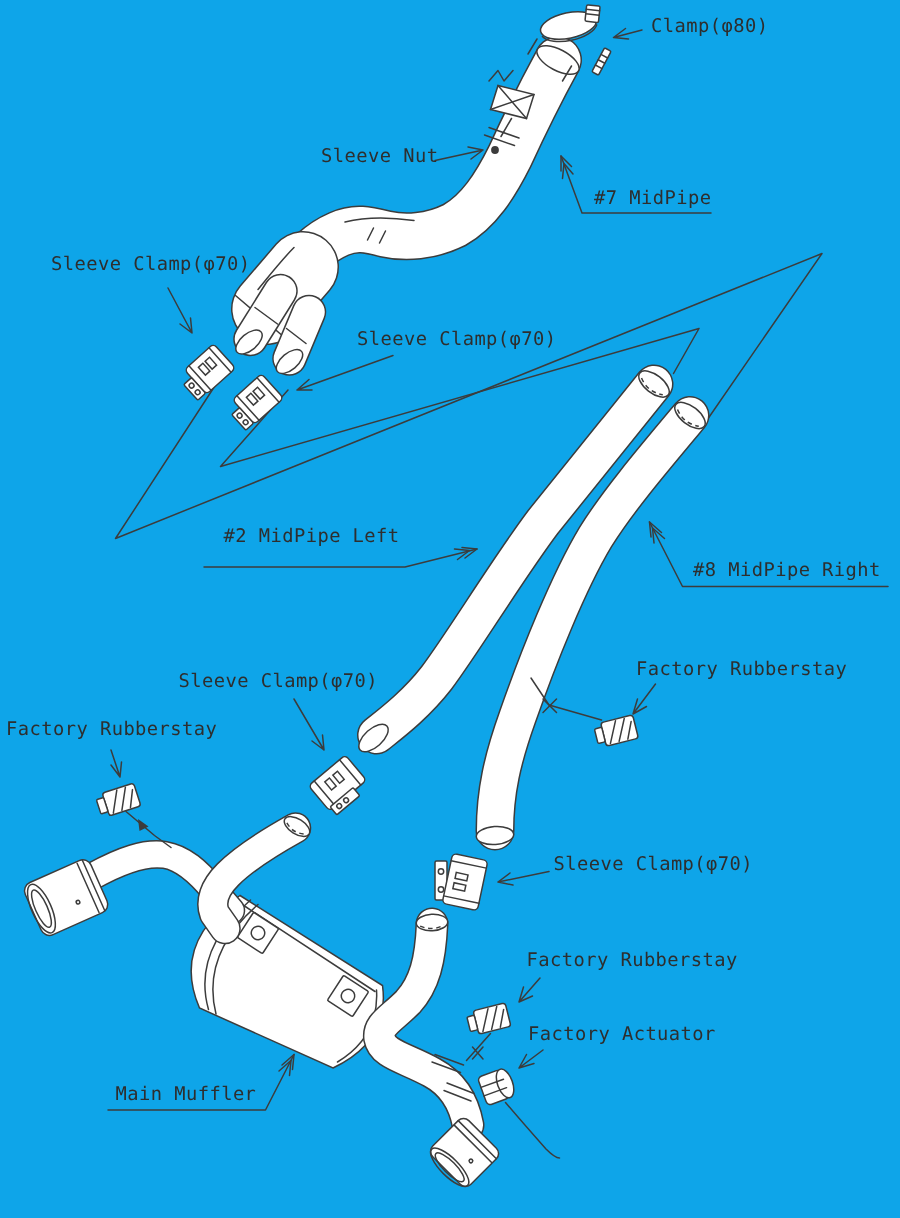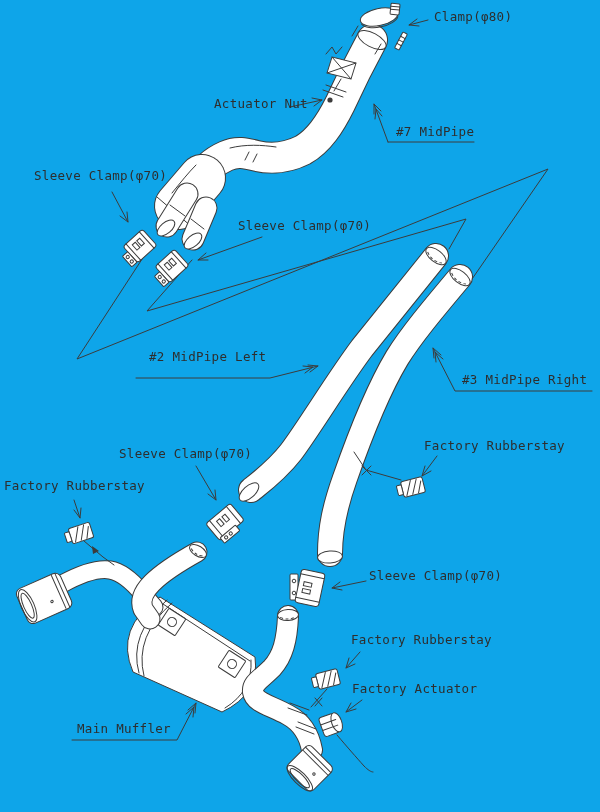--- a/index.html
+++ b/index.html
@@ -273,26 +273,26 @@
   <g>
     <path class="ln" d="M362,700 L346,712 M356,709 L346,712 L351,703"></path>
   </g>
   <g>
     <path class="ln" d="M72,740 L177,740 L196,703"></path>
     <path class="ln" d="M188,710 L196,703 L195,713 M186,714 L194,707 L193,717"></path>
   </g>
 </svg>
 
 <div class="lbl" style="left:434px;top:9px">Clamp(φ80)</div>
-<div class="lbl" style="left:214px;top:96px">Actuator Nut</div>
+<div class="lbl" style="left:214px;top:96px">Sleeve Nut</div>
 <div class="lbl" style="left:396px;top:124px">#7 MidPipe</div>
 <div class="lbl" style="left:34px;top:168px">Sleeve Clamp(φ70)</div>
 <div class="lbl" style="left:238px;top:218px">Sleeve Clamp(φ70)</div>
 <div class="lbl" style="left:149px;top:349px">#2 MidPipe Left</div>
-<div class="lbl" style="left:462px;top:372px">#3 MidPipe Right</div>
+<div class="lbl" style="left:462px;top:372px">#8 MidPipe Right</div>
 <div class="lbl" style="left:119px;top:446px">Sleeve Clamp(φ70)</div>
 <div class="lbl" style="left:424px;top:438px">Factory Rubberstay</div>
 <div class="lbl" style="left:4px;top:478px">Factory Rubberstay</div>
 <div class="lbl" style="left:369px;top:568px">Sleeve Clamp(φ70)</div>
 <div class="lbl" style="left:351px;top:632px">Factory Rubberstay</div>
 <div class="lbl" style="left:352px;top:681px">Factory Actuator</div>
 <div class="lbl" style="left:77px;top:721px">Main Muffler</div>
 
 </div>
 

